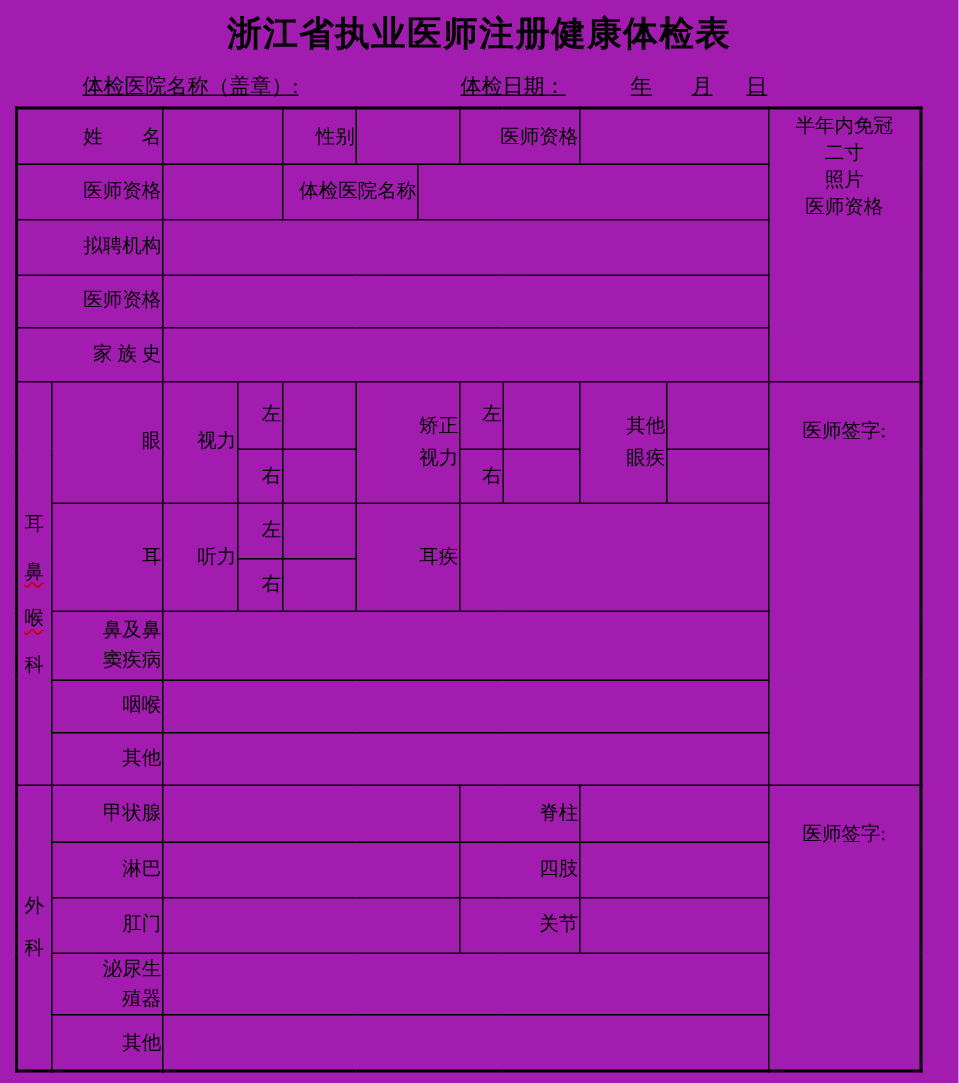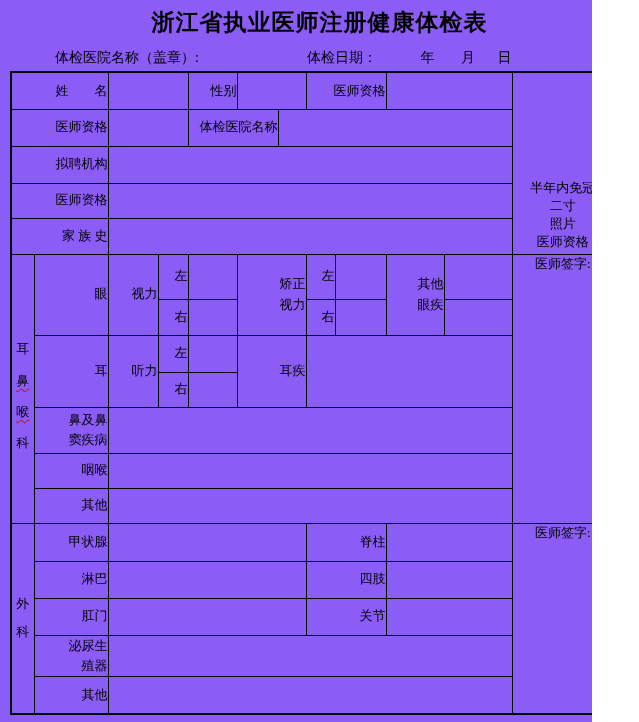--- a/index.html
+++ b/index.html
@@ -1,35 +1,35 @@
 <!DOCTYPE html>
 <html><head>
 <meta charset="utf-8">
 <style>
   html,body{margin:0;padding:0;background:#fff;}
   body{font-family:"Liberation Serif","DejaVu Serif",serif;color:#000;}
-  .page{position:relative;width:592px;height:722px;background:#8b5cf6;overflow:hidden;}
+  .page{position:relative;width:639px;height:722px;background:#a21caf;overflow:hidden;}
   .title{position:absolute;top:7px;left:0;width:639px;text-align:center;
          font-size:23px;font-weight:bold;letter-spacing:1px;}
   .subheader{position:absolute;top:49px;left:0;width:639px;font-size:14px;}
-  .hospital-label{position:absolute;left:55px;top:0;}
+  .hospital-label{position:absolute;left:55px;top:0;text-decoration:underline;}
   .date-group{position:absolute;left:307px;top:0;}
-  .date-group span{display:inline-block;}
+  .date-group span{display:inline-block;text-decoration:underline;}
   .y-lab{margin-left:40px;}
   .m-lab{margin-left:23px;}
   .d-lab{margin-left:19px;}
   table.form{position:absolute;top:71px;left:10px;width:603px;
              border-collapse:collapse;table-layout:fixed;
              border:2px solid #000;}
   td{border:1px solid #000;font-size:13px;text-align:center;vertical-align:middle;
      padding:0;overflow:hidden;}
   td.lbl{line-height:1.55;text-align:right;}
   .multiline{white-space:pre-line;line-height:1.6;margin-top:24px;}
-  td.sig{vertical-align:top;padding-top:0;}
-  .photo-box{display:flex;flex-direction:column;justify-content:flex-end;
+  td.sig{vertical-align:top;padding-top:23px;}
+  .photo-box{display:flex;flex-direction:column;justify-content:flex-start;
              align-items:center;height:176px;}
   .vert-box{display:flex;flex-direction:column;justify-content:center;
             align-items:center;gap:14px;line-height:1.1;}
   .vert-box.tall{gap:17px;padding-top:16px;}
   .squiggle{text-decoration-line:underline;text-decoration-style:wavy;
             text-decoration-color:#c00;text-decoration-thickness:1px;
             text-underline-offset:3px;}
 </style>
 </head>
 <body>

